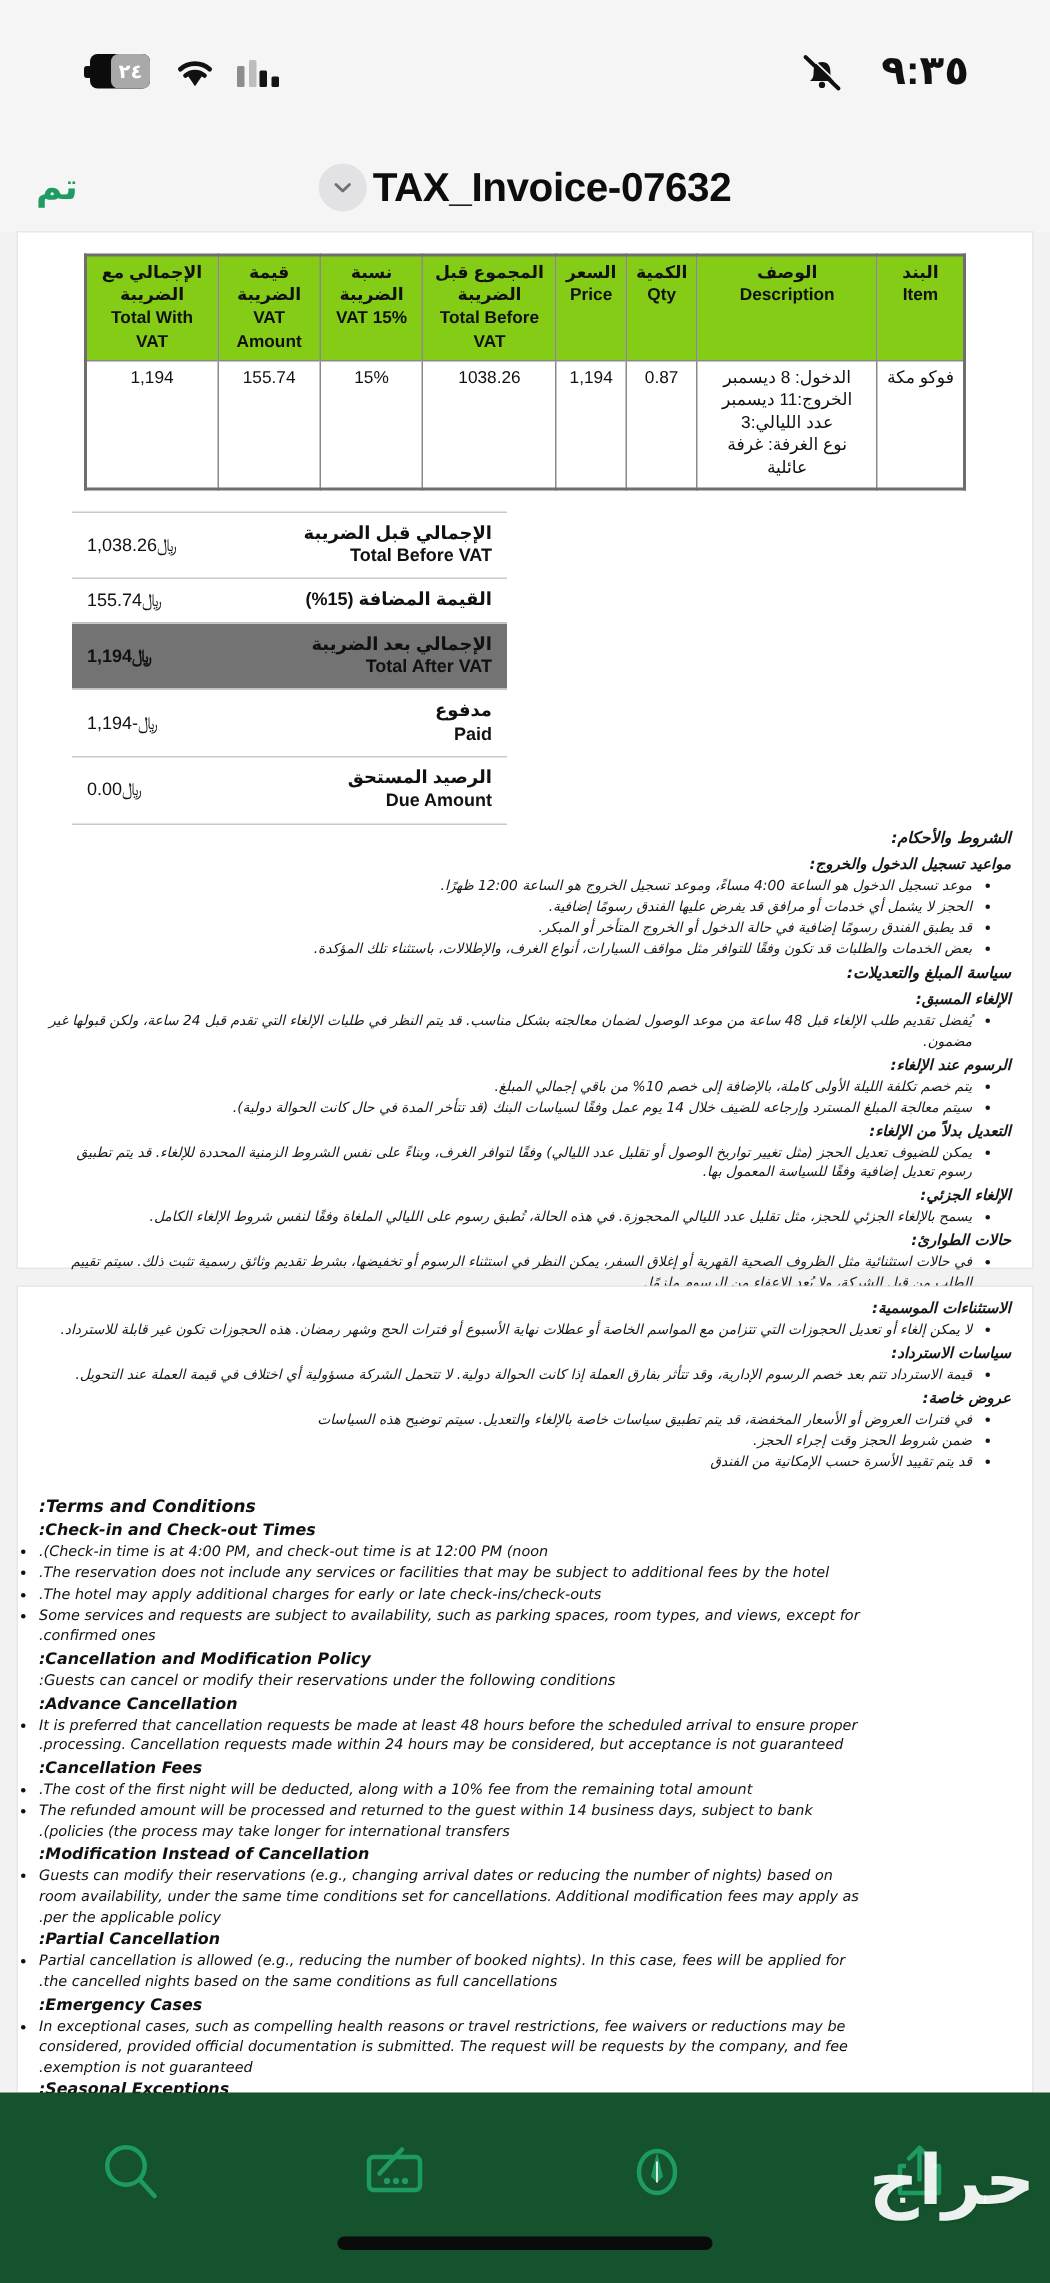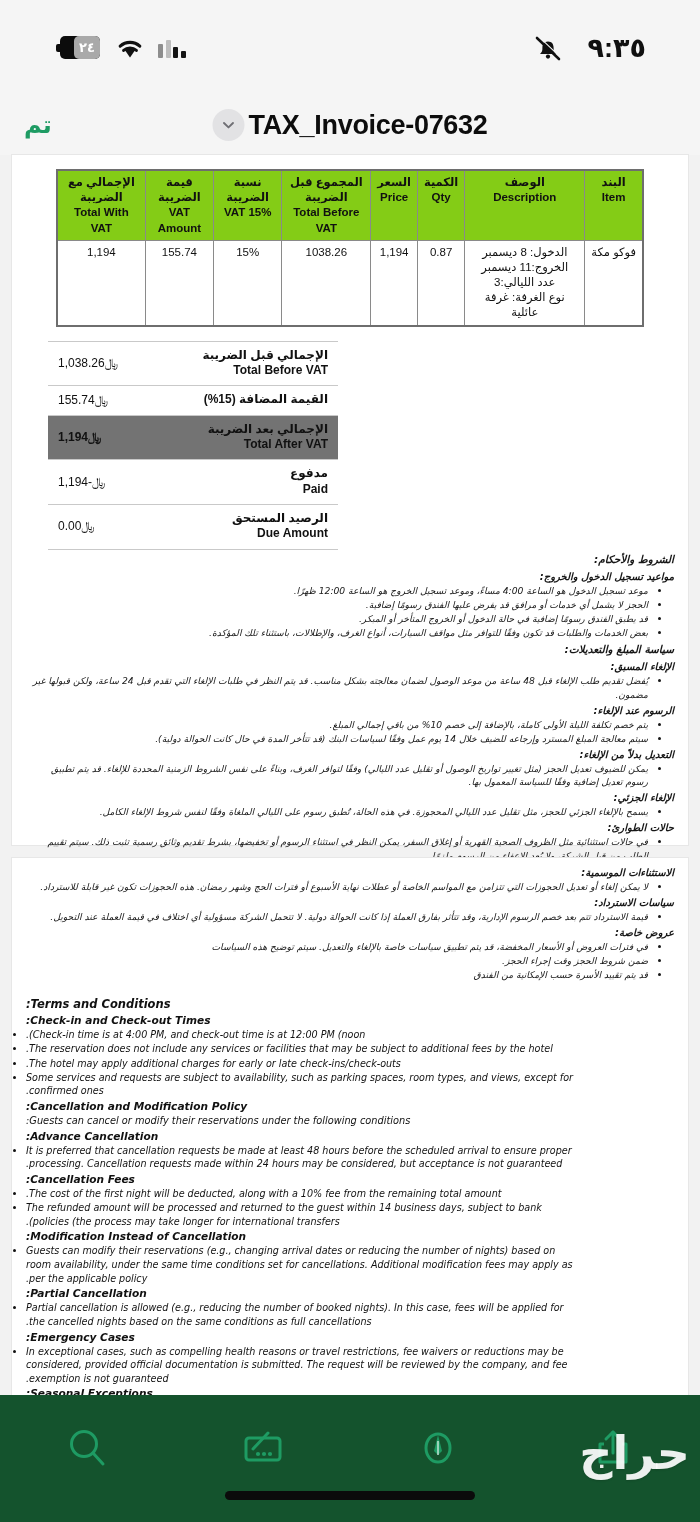--- a/index.html
+++ b/index.html
@@ -374,21 +374,21 @@
       <ul>
         <li>
           <span>Partial cancellation is allowed (e.g., reducing the number of booked nights). In this case, fees will be applied for</span>
           <span>.the cancelled nights based on the same conditions as full cancellations</span>
         </li>
       </ul>
       <h4>:Emergency Cases</h4>
       <ul>
         <li>
           <span>In exceptional cases, such as compelling health reasons or travel restrictions, fee waivers or reductions may be</span>
-          <span>considered, provided official documentation is submitted. The request will be reviewed by the company, and fee</span>
+          <span>considered, provided official documentation is submitted. The request will be requests by the company, and fee</span>
           <span>.exemption is not guaranteed</span>
         </li>
       </ul>
       <h4 class="cut">:Seasonal Exceptions</h4>
     </div>
 </div>
 
 <div class="toolbar">
   <div class="tool">
     <svg width="46" height="46" viewBox="0 0 46 46">

